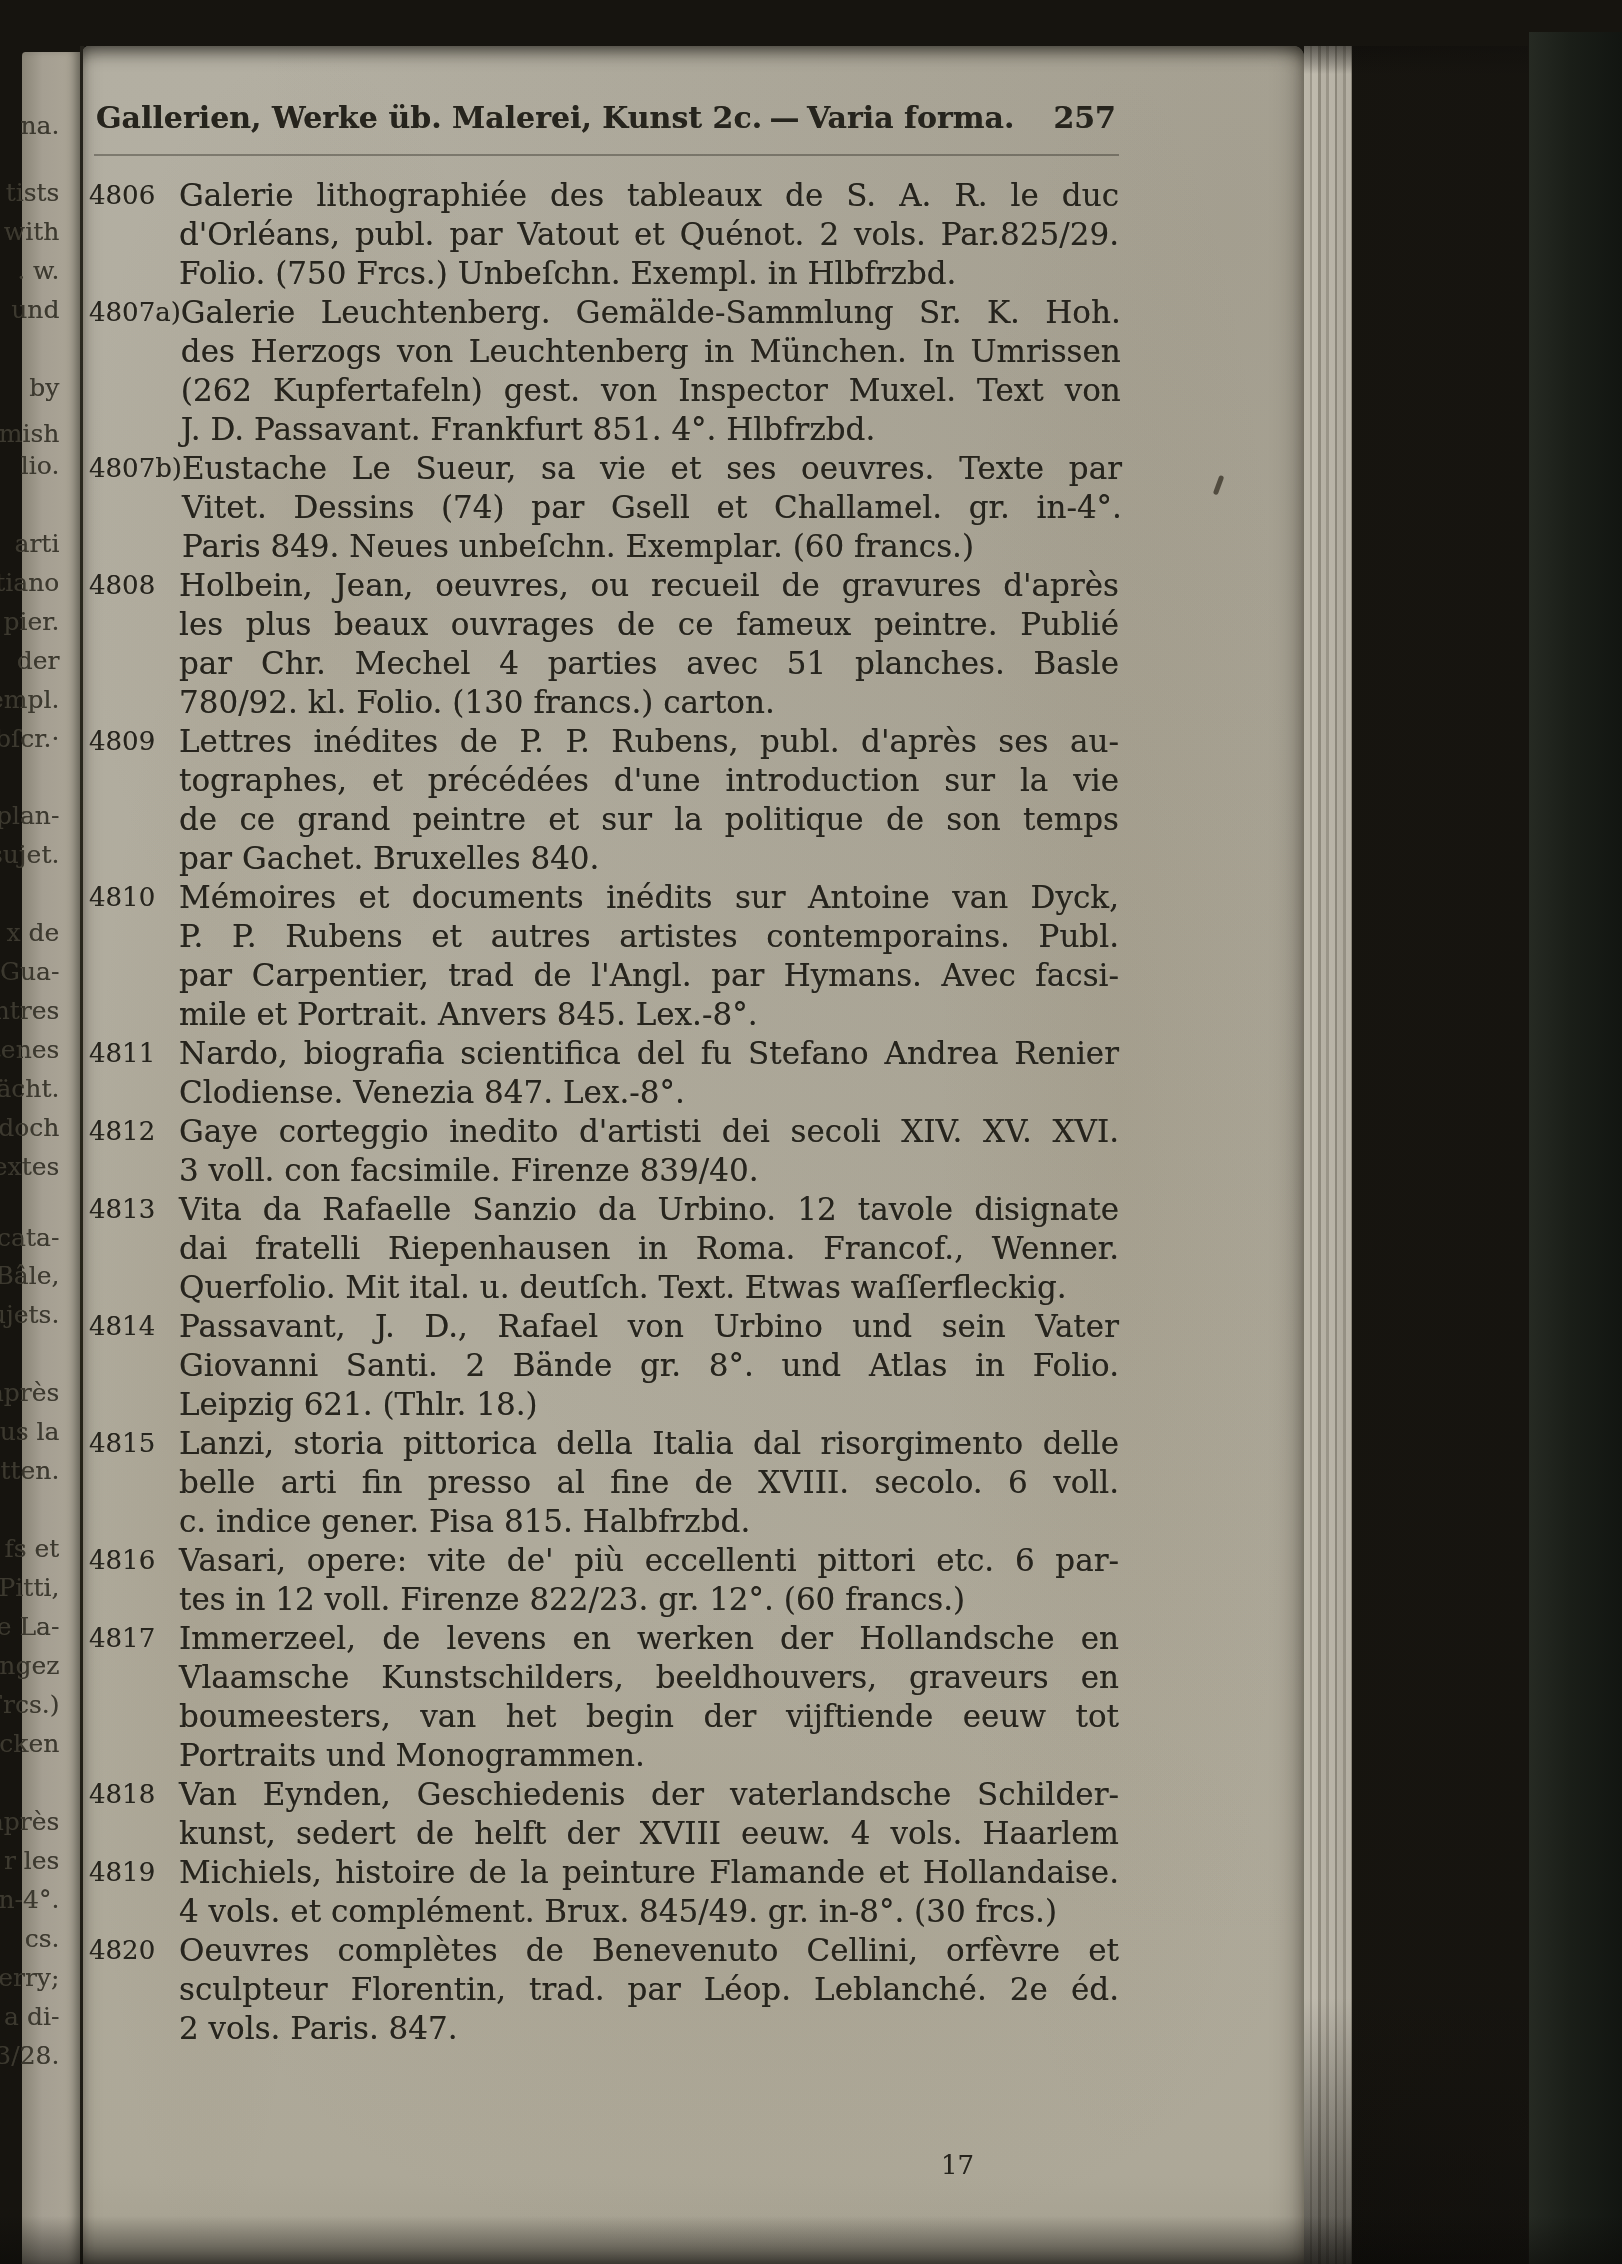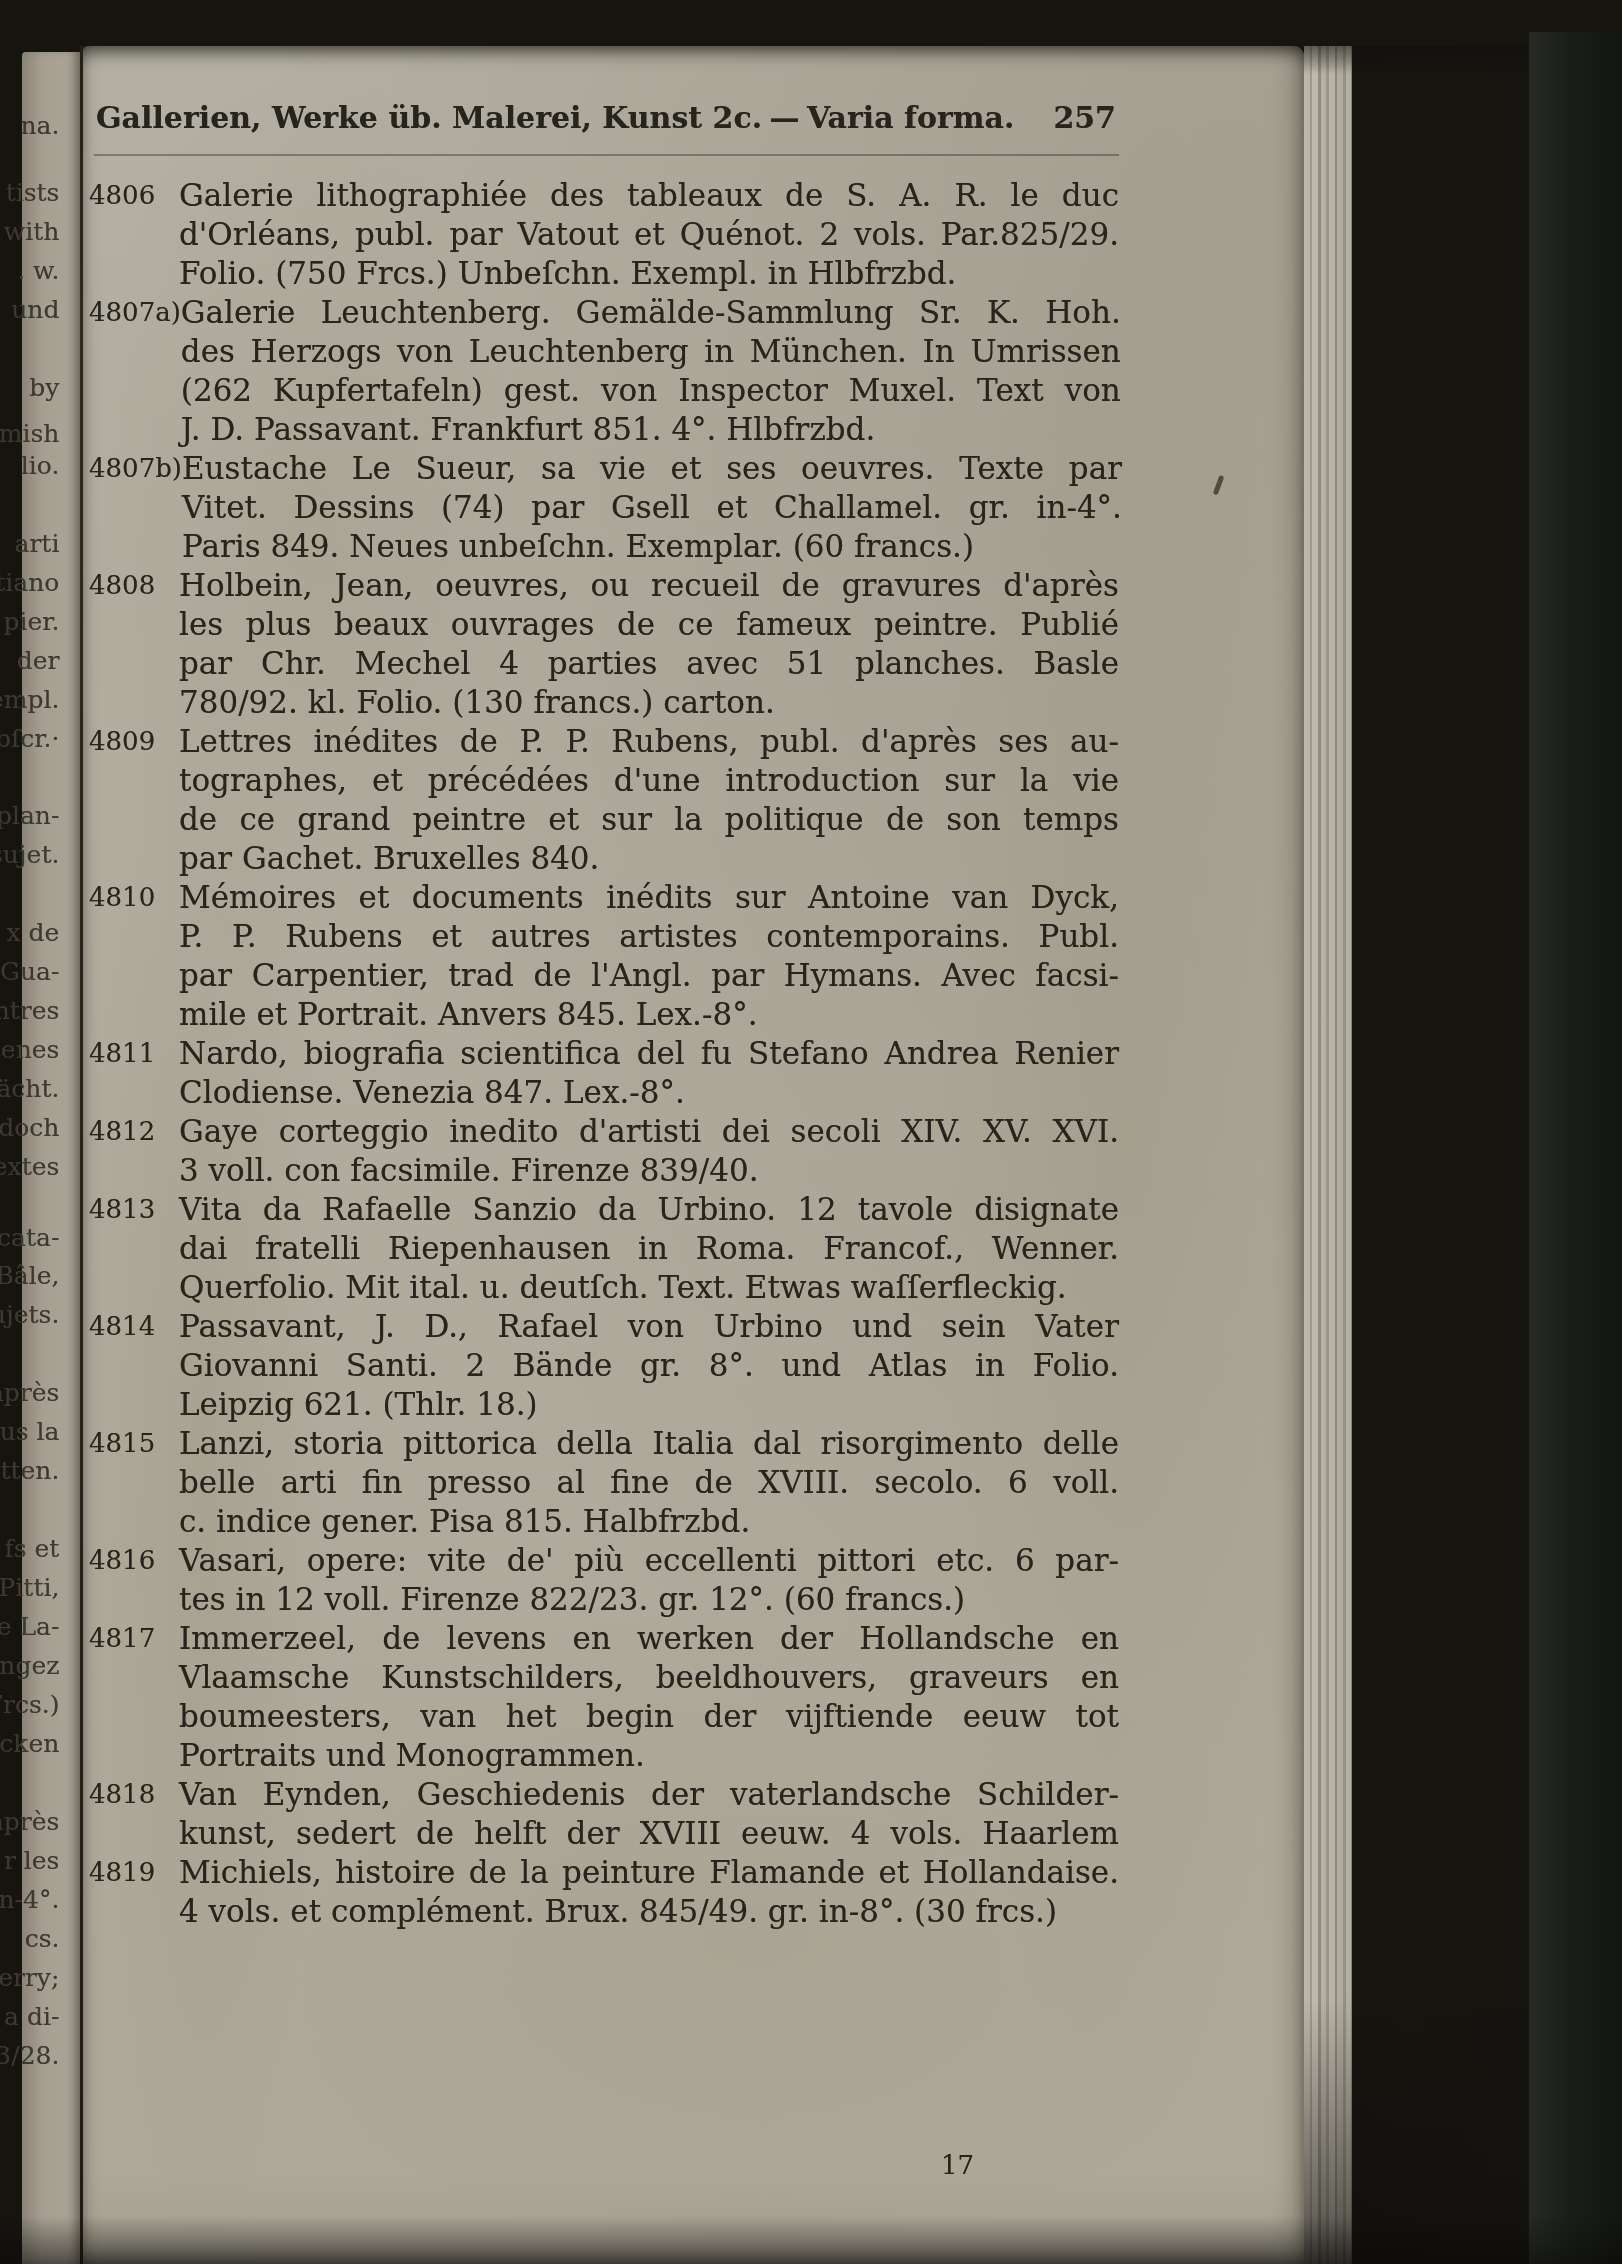--- a/index.html
+++ b/index.html
@@ -294,20 +294,28 @@
             <div class="tline just">kunst, sedert de helft der XVIII eeuw. 4 vols. Haarlem</div>
           </div>
         </div>
         <div class="entry">
           <div class="num">4819</div>
           <div class="ebody">
             <div class="tline just">Michiels, histoire de la peinture Flamande et Hollandaise.</div>
             <div class="tline">4 vols. et complément. Brux. 845/49. gr. in-8°. (30 frcs.)</div>
           </div>
         </div>
+        <div class="entry">
+          <div class="num">4820</div>
+          <div class="ebody">
+            <div class="tline just">Oeuvres complètes de Benevenuto Cellini, orfèvre et</div>
+            <div class="tline just">sculpteur Florentin, trad. par Léop. Leblanché. 2e éd.</div>
+            <div class="tline">2 vols. Paris. 847.</div>
+          </div>
+        </div>
       </div>
 
     <div class="sheet-num">17</div>
 
     <div class="ink-mark"></div>
   </div>
 
   <div class="fore-edge">
     <div class="edge-near"></div>
     <div class="edge-shade"></div>

